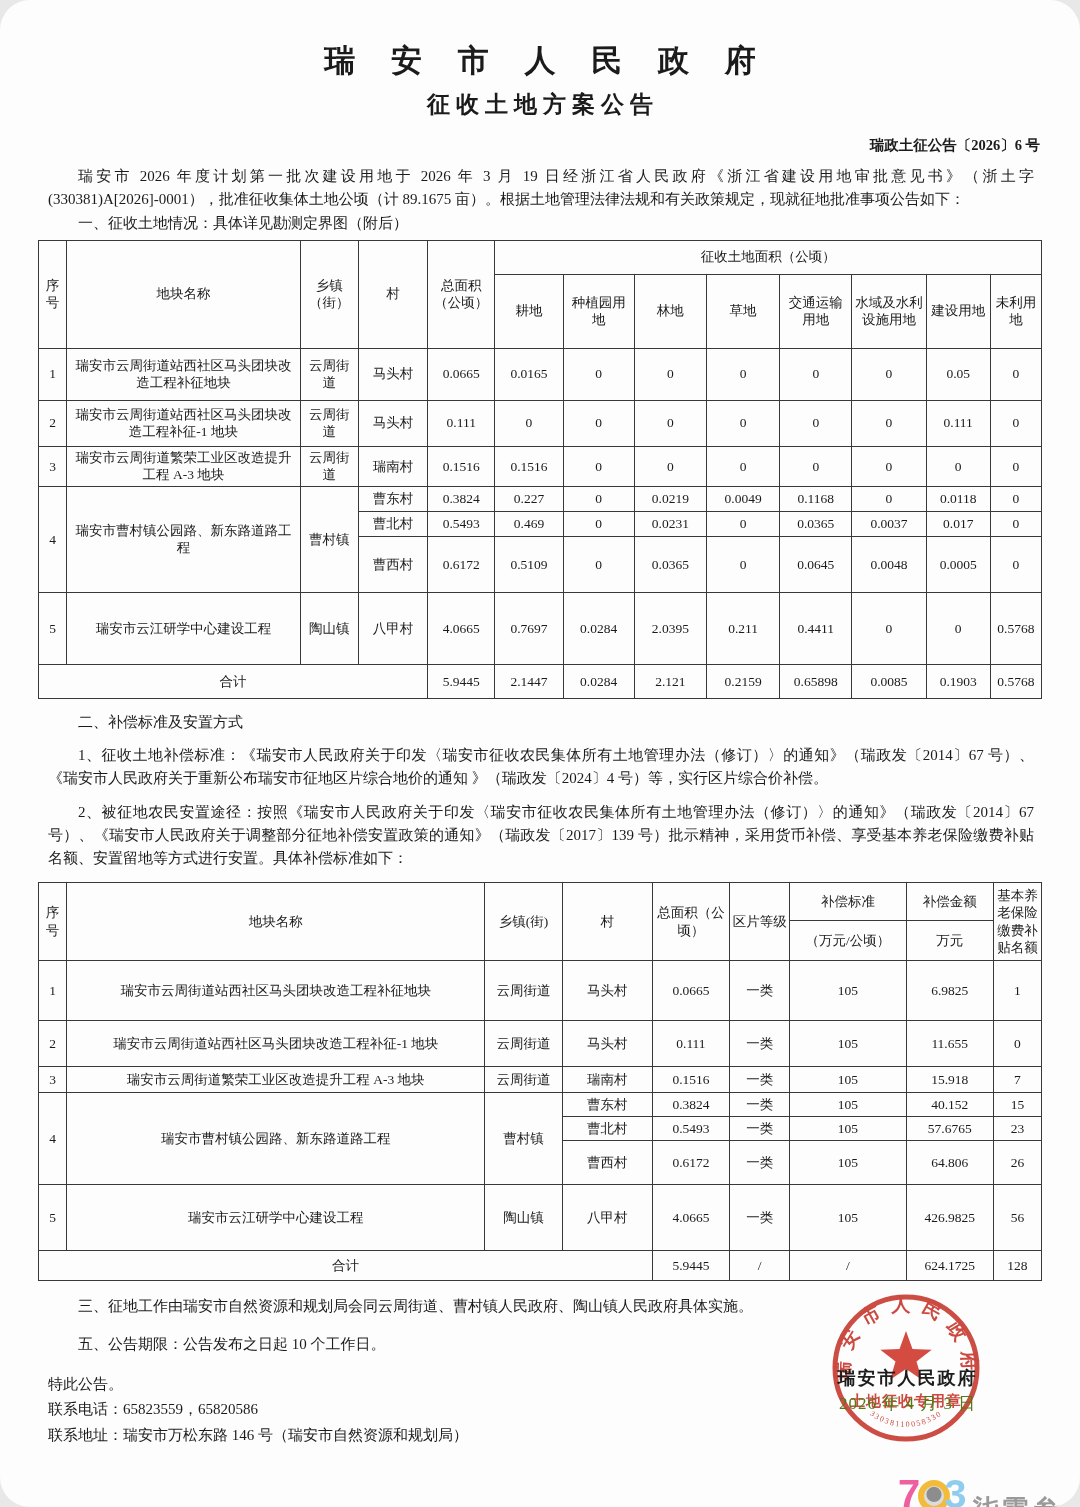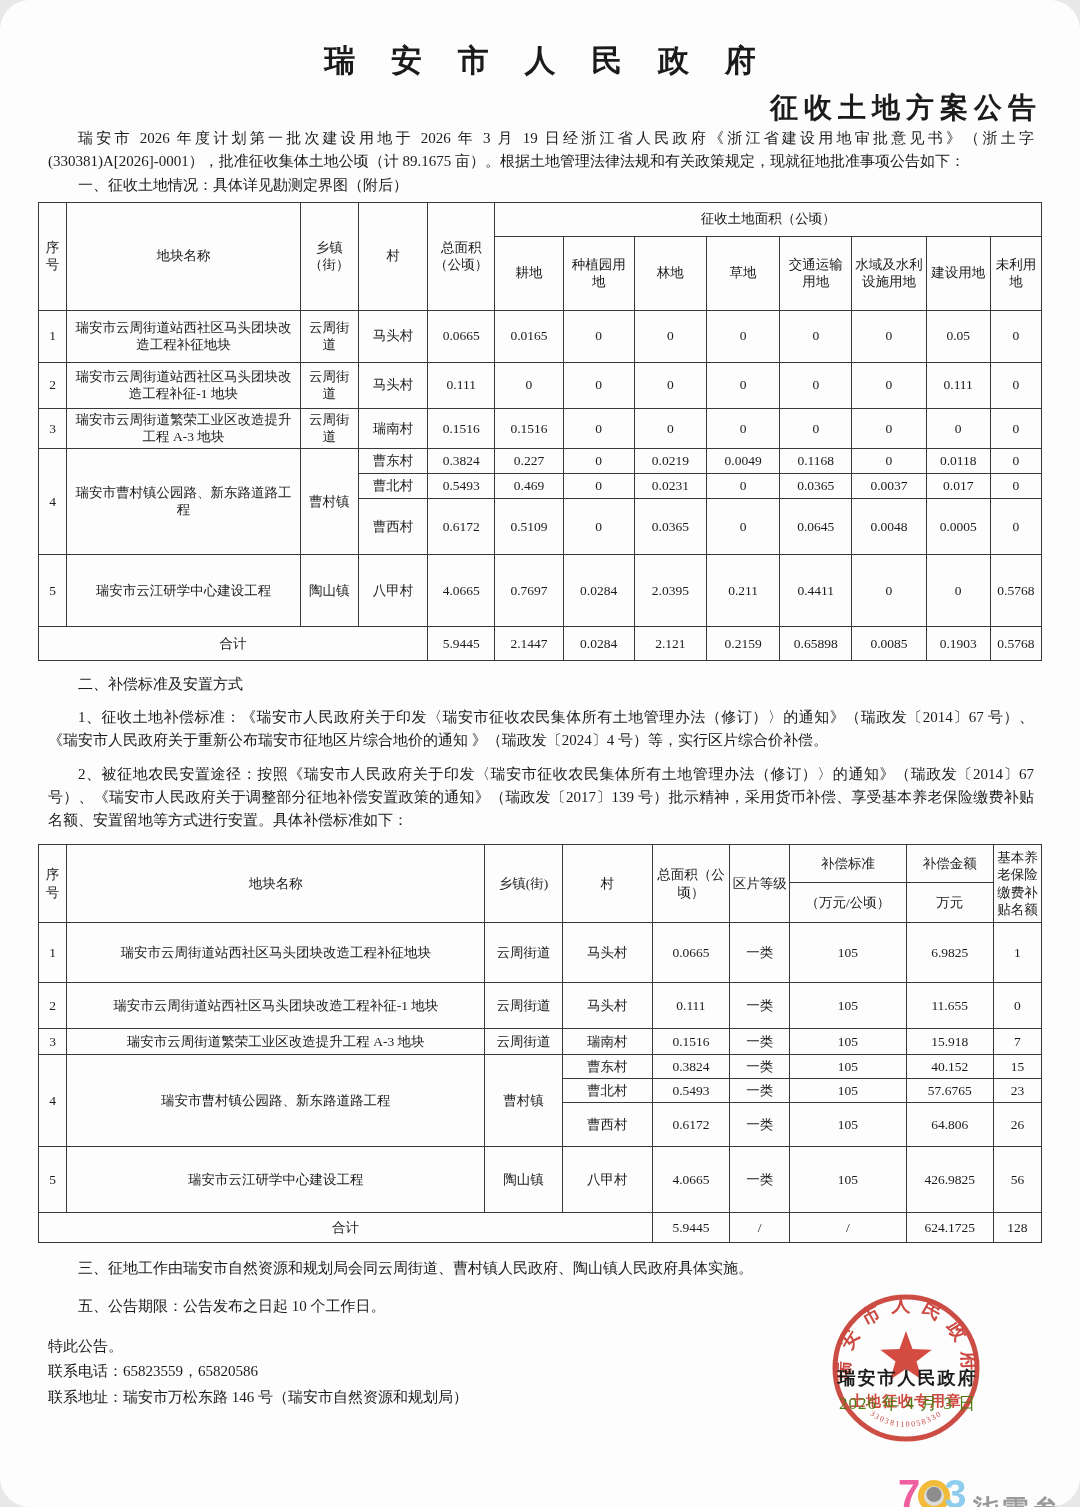--- a/index.html
+++ b/index.html
@@ -1,20 +1,20 @@
 <!DOCTYPE html>
 <html><head>
 <meta charset="utf-8">
 <style>
   html,body{margin:0;padding:0;background:#e8e8e8;}
   .page{position:relative;width:1080px;height:1507px;margin:0 auto;background:#fdfdfd;
         font-family:"Liberation Serif","DejaVu Serif",serif;color:#1b1b1b;overflow:hidden;border-radius:30px;}
   .inner{padding:40px 38px 0 38px;}
   .title1{text-align:center;font-size:31px;font-weight:bold;letter-spacing:14px;text-indent:14px;margin:0;}
-  .title2{text-align:right;font-size:28px;font-weight:bold;letter-spacing:6px;text-indent:6px;margin:7px 0 0 0;}
+  .title2{text-align:center;font-size:23px;font-weight:bold;letter-spacing:6px;text-indent:6px;margin:7px 0 0 0;}
   .docno{text-align:right;font-size:14.5px;font-weight:bold;margin:16px 2px 10px 0;}
   .para{font-size:15px;line-height:1.55;text-indent:2em;margin:0 8px 0 10px;text-align:justify;}
   .mt14{margin-top:14px;} .mt10{margin-top:10px;} .mt12{margin-top:12px;} .mt2{margin-top:2px;}
   table{width:100%;border-collapse:collapse;table-layout:fixed;margin-top:5px;}
   td{border:1px solid #383838;text-align:center;vertical-align:middle;
      font-size:13.5px;line-height:1.3;padding:2px 2px;word-break:break-all;}
   table{border:1.5px solid #2c2c2c;}
   .nm{padding:2px 6px;}
   .closing{font-size:15px;line-height:1.7;margin:16px 8px 0 10px;}
   .closing div{margin:0;}
@@ -38,20 +38,21 @@
   .wm-chars{font-size:27px;font-weight:bold;color:#9a9a9a;letter-spacing:3px;line-height:1.1;margin-top:46px;}
   .wm-url{font-size:11px;color:#b3b3b3;letter-spacing:.5px;}
 </style>
 </head>
 <body>
 
 <div class="page">
   <div class="inner">
     <h1 class="title1">瑞 安 市 人 民 政 府</h1>
     <h2 class="title2">征收土地方案公告</h2>
+    <div class="docno">瑞政土征公告〔2026〕6 号</div>
 
     <p class="para">瑞安市 2026 年度计划第一批次建设用地于 2026 年 3 月 19 日经浙江省人民政府《浙江省建设用地审批意见书》（浙土字(330381)A[2026]-0001），批准征收集体土地公顷（计 89.1675 亩）。根据土地管理法律法规和有关政策规定，现就征地批准事项公告如下：</p>
     <p class="para">一、征收土地情况：具体详见勘测定界图（附后）</p>
 
     <table>
       <colgroup>
         <col style="width:2.8%">
           <col style="width:23.3%">
           <col style="width:5.8%">
           <col style="width:6.9%">

